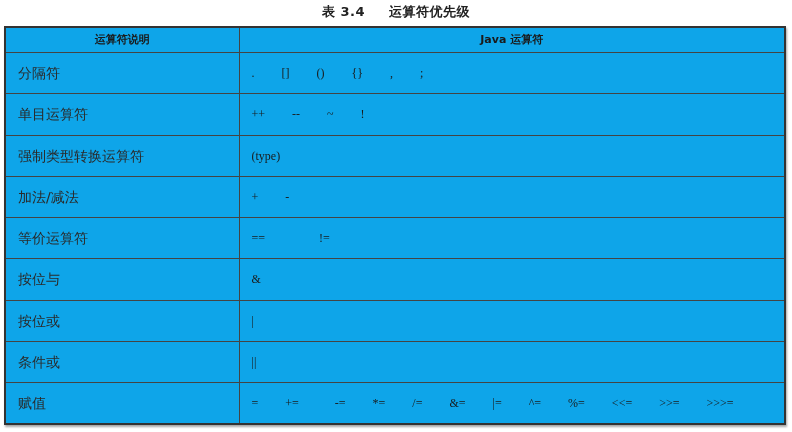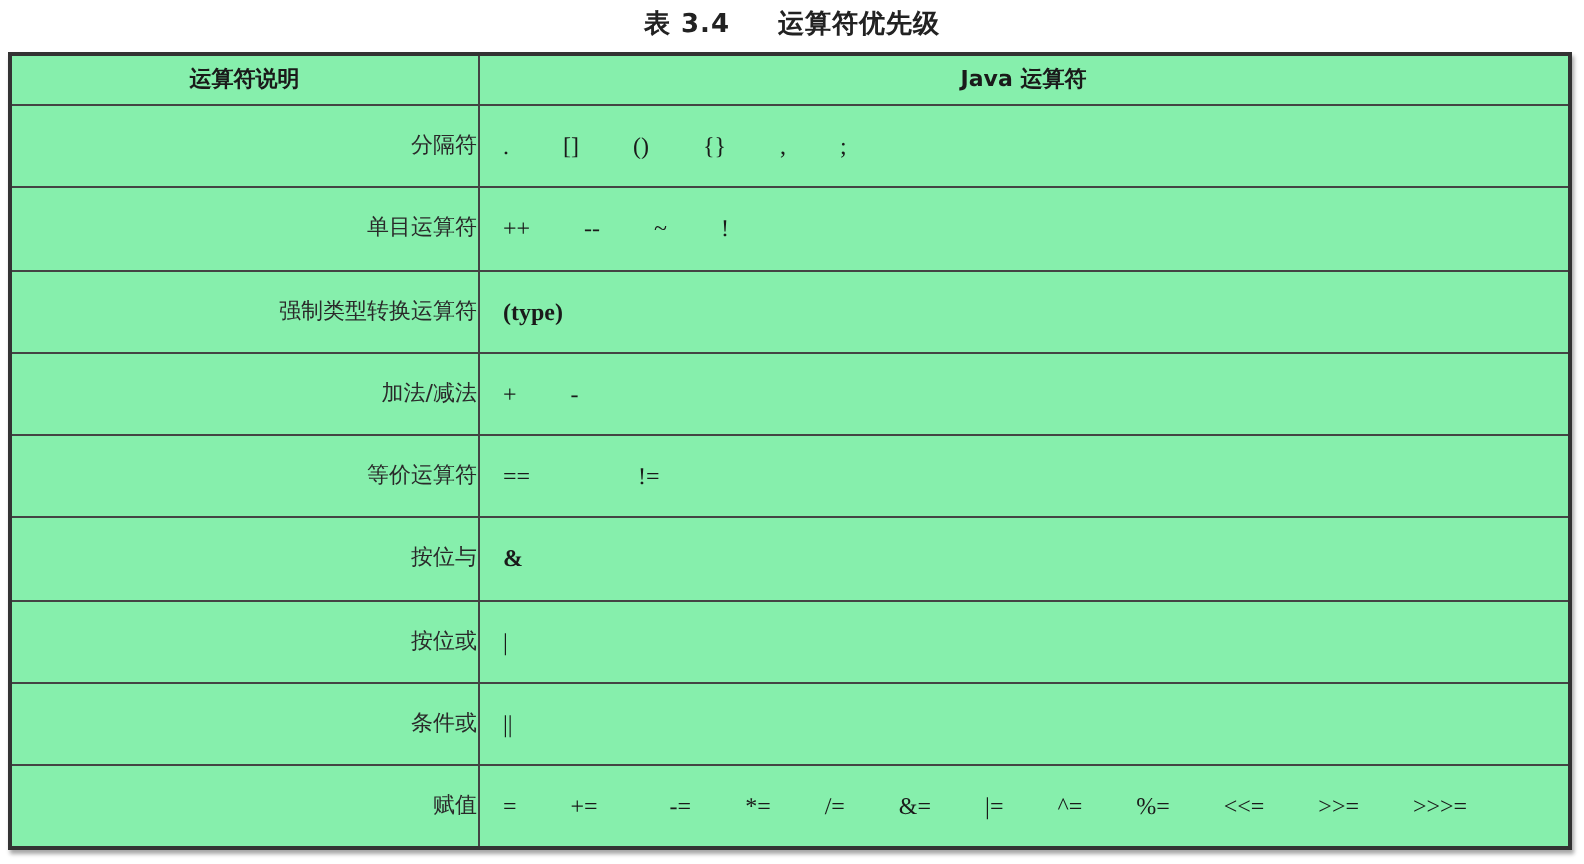--- a/index.html
+++ b/index.html
@@ -4,34 +4,34 @@
   <style>
     html, body { margin: 0; padding: 0; background: #ffffff; }
     body { width: 792px; height: 432px; position: relative; overflow: hidden;
            font-family: "DejaVu Serif", "Liberation Serif", serif; color: #1a1a1a; }
     .caption { position: absolute; left: 0; top: 3px; width: 792px; text-align: center;
                font-family: "DejaVu Sans", "Liberation Sans", sans-serif; font-size: 13px;
                font-weight: bold; letter-spacing: 0.5px; color: #222; }
     .caption .num { margin-right: 24px; }
     .frame { position: absolute; left: 4px; top: 26px; width: 782px; height: 399px;
              border: 2px solid #333; box-sizing: border-box;
-             box-shadow: 1px 2px 2px rgba(0,0,0,0.35); background: #86efac; }
+             box-shadow: 1px 2px 2px rgba(0,0,0,0.35); background: #0ea5e9; }
     table { border-collapse: collapse; width: 100%; height: 100%; table-layout: fixed; }
     col.c1 { width: 233px; }
     th, td { border: 1px solid #444; padding: 0 0 0 12px; text-align: left;
              font-size: 11.5px; height: 23px; line-height: 22px; white-space: pre; }
     tr:first-child th { border-top: none; }
     th:first-child, td:first-child { border-left: none; }
     th:last-child, td:last-child { border-right: none; }
     tr:last-child td { border-bottom: none; }
     th { font-family: "DejaVu Sans", "Liberation Sans", sans-serif; font-weight: bold;
          text-align: center; padding: 0; font-size: 11px; height: 24px; }
-    td.desc { font-family: "DejaVu Sans", "Liberation Sans", sans-serif; font-size: 11px; color: #2a2a2a; text-align: right; }
+    td.desc { font-family: "DejaVu Sans", "Liberation Sans", sans-serif; font-size: 14px; color: #2a2a2a; }
     td.ops { font-family: "Liberation Serif", "DejaVu Serif", serif; font-size: 12px; word-spacing: 6px; }
-    td.ops.bold { font-weight: bold; margin-top: 48px; }
+    td.ops.bold { font-weight: normal; margin-top: 48px; }
   </style>
 </head>
 <body>
 
 <div class="caption">
   <span class="num">表 3.4</span><span>运算符优先级</span>
 </div>
 
 <div class="frame">
   <table>

